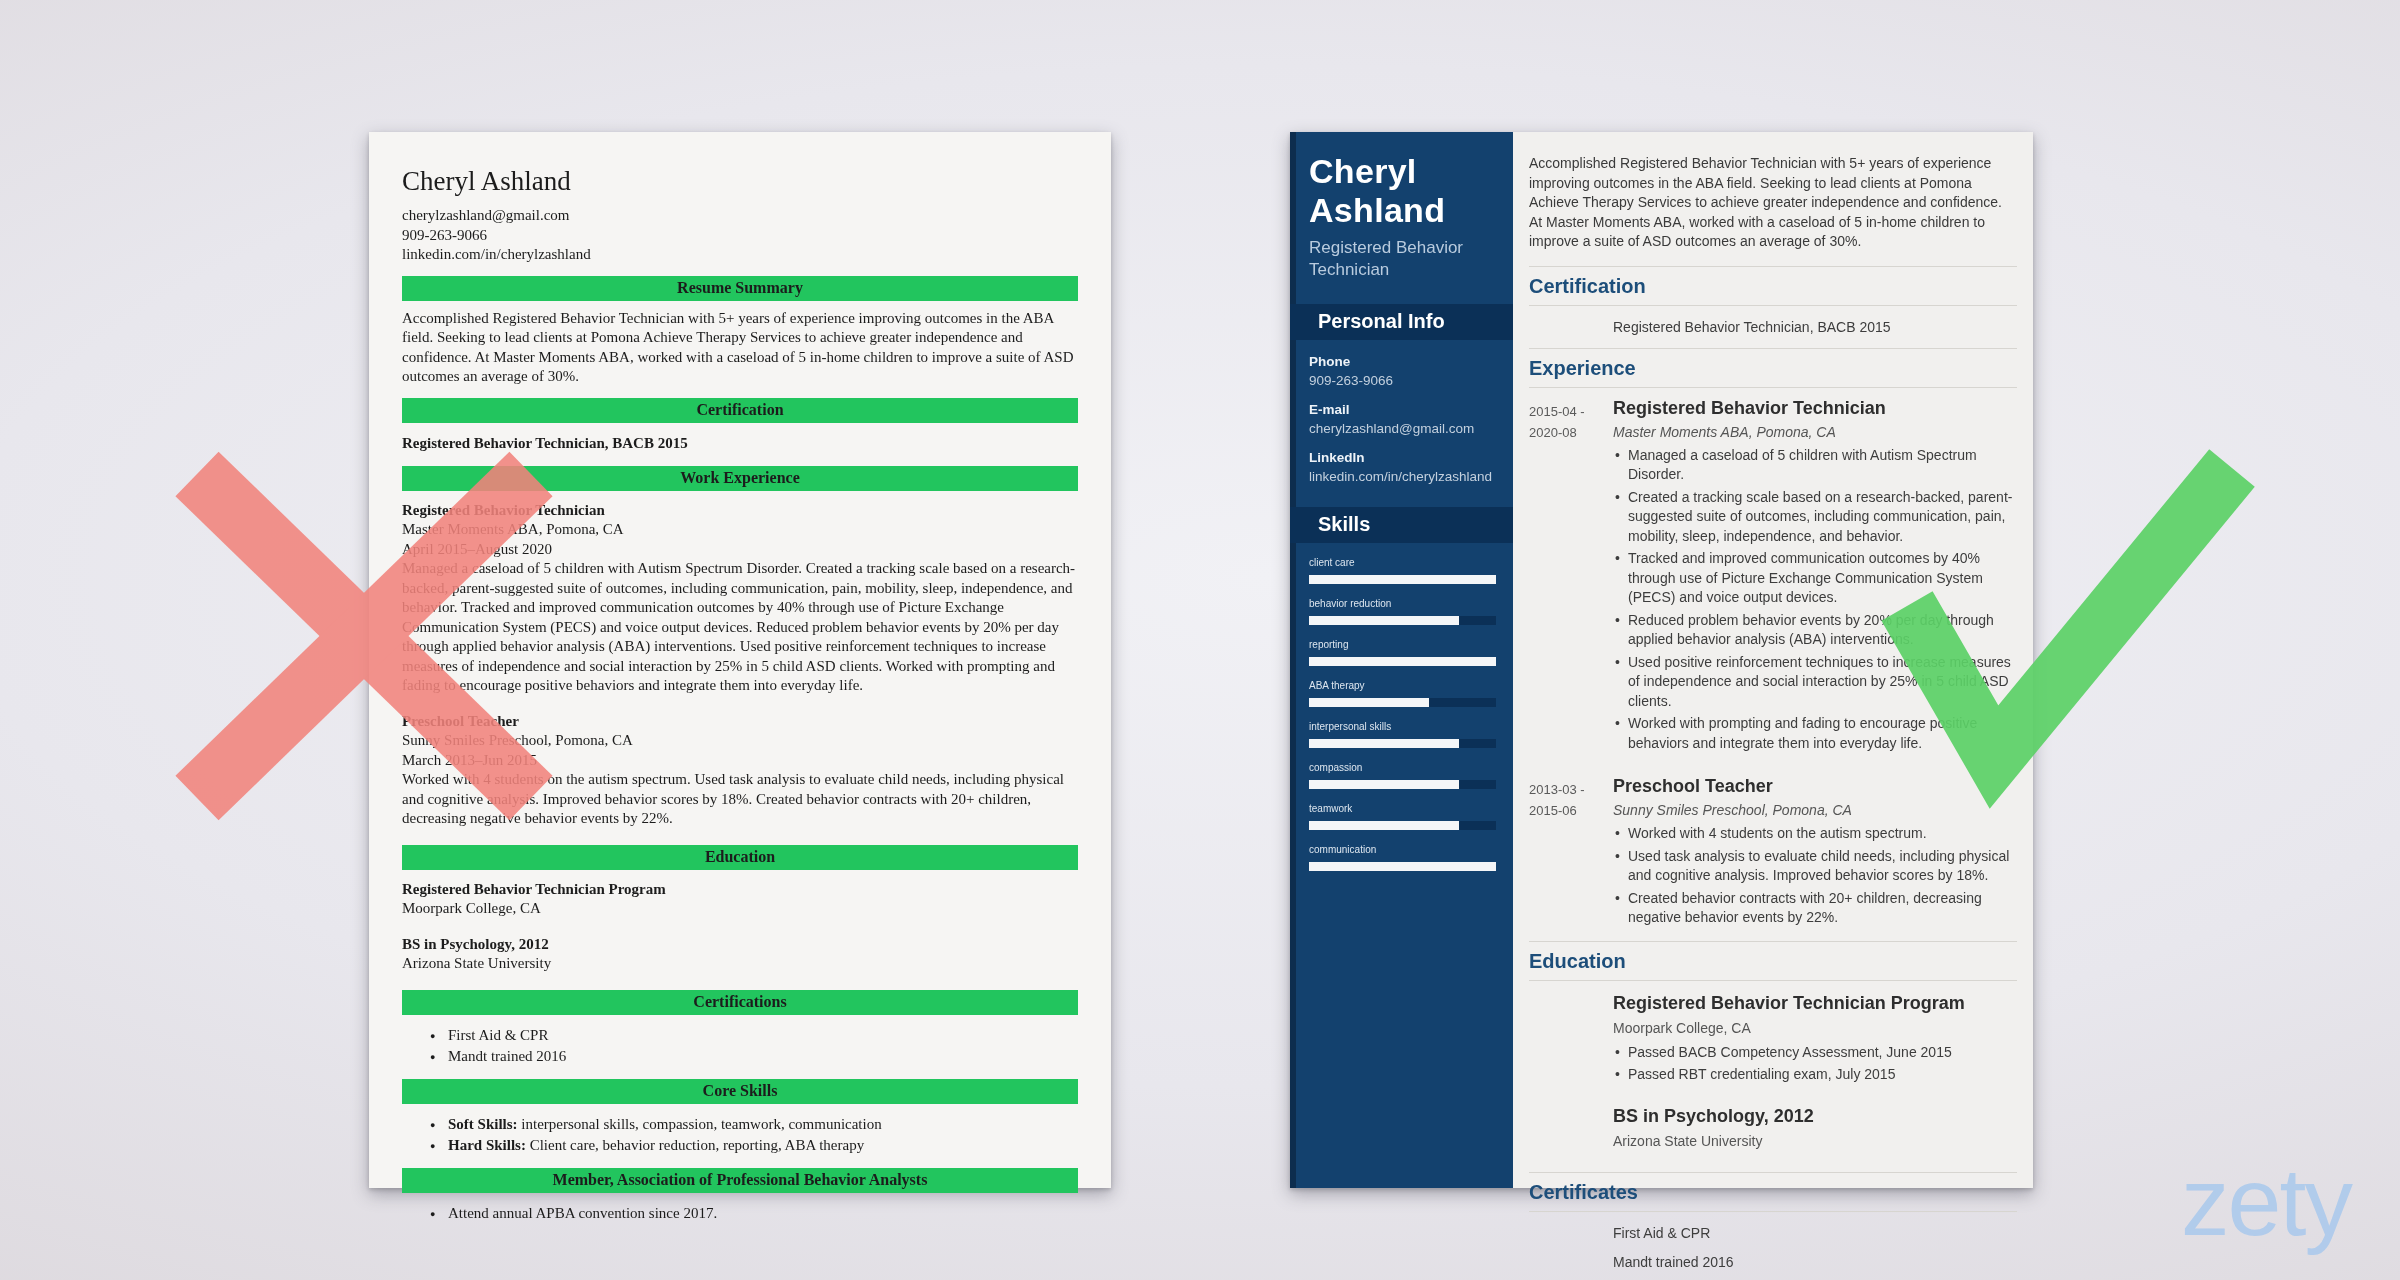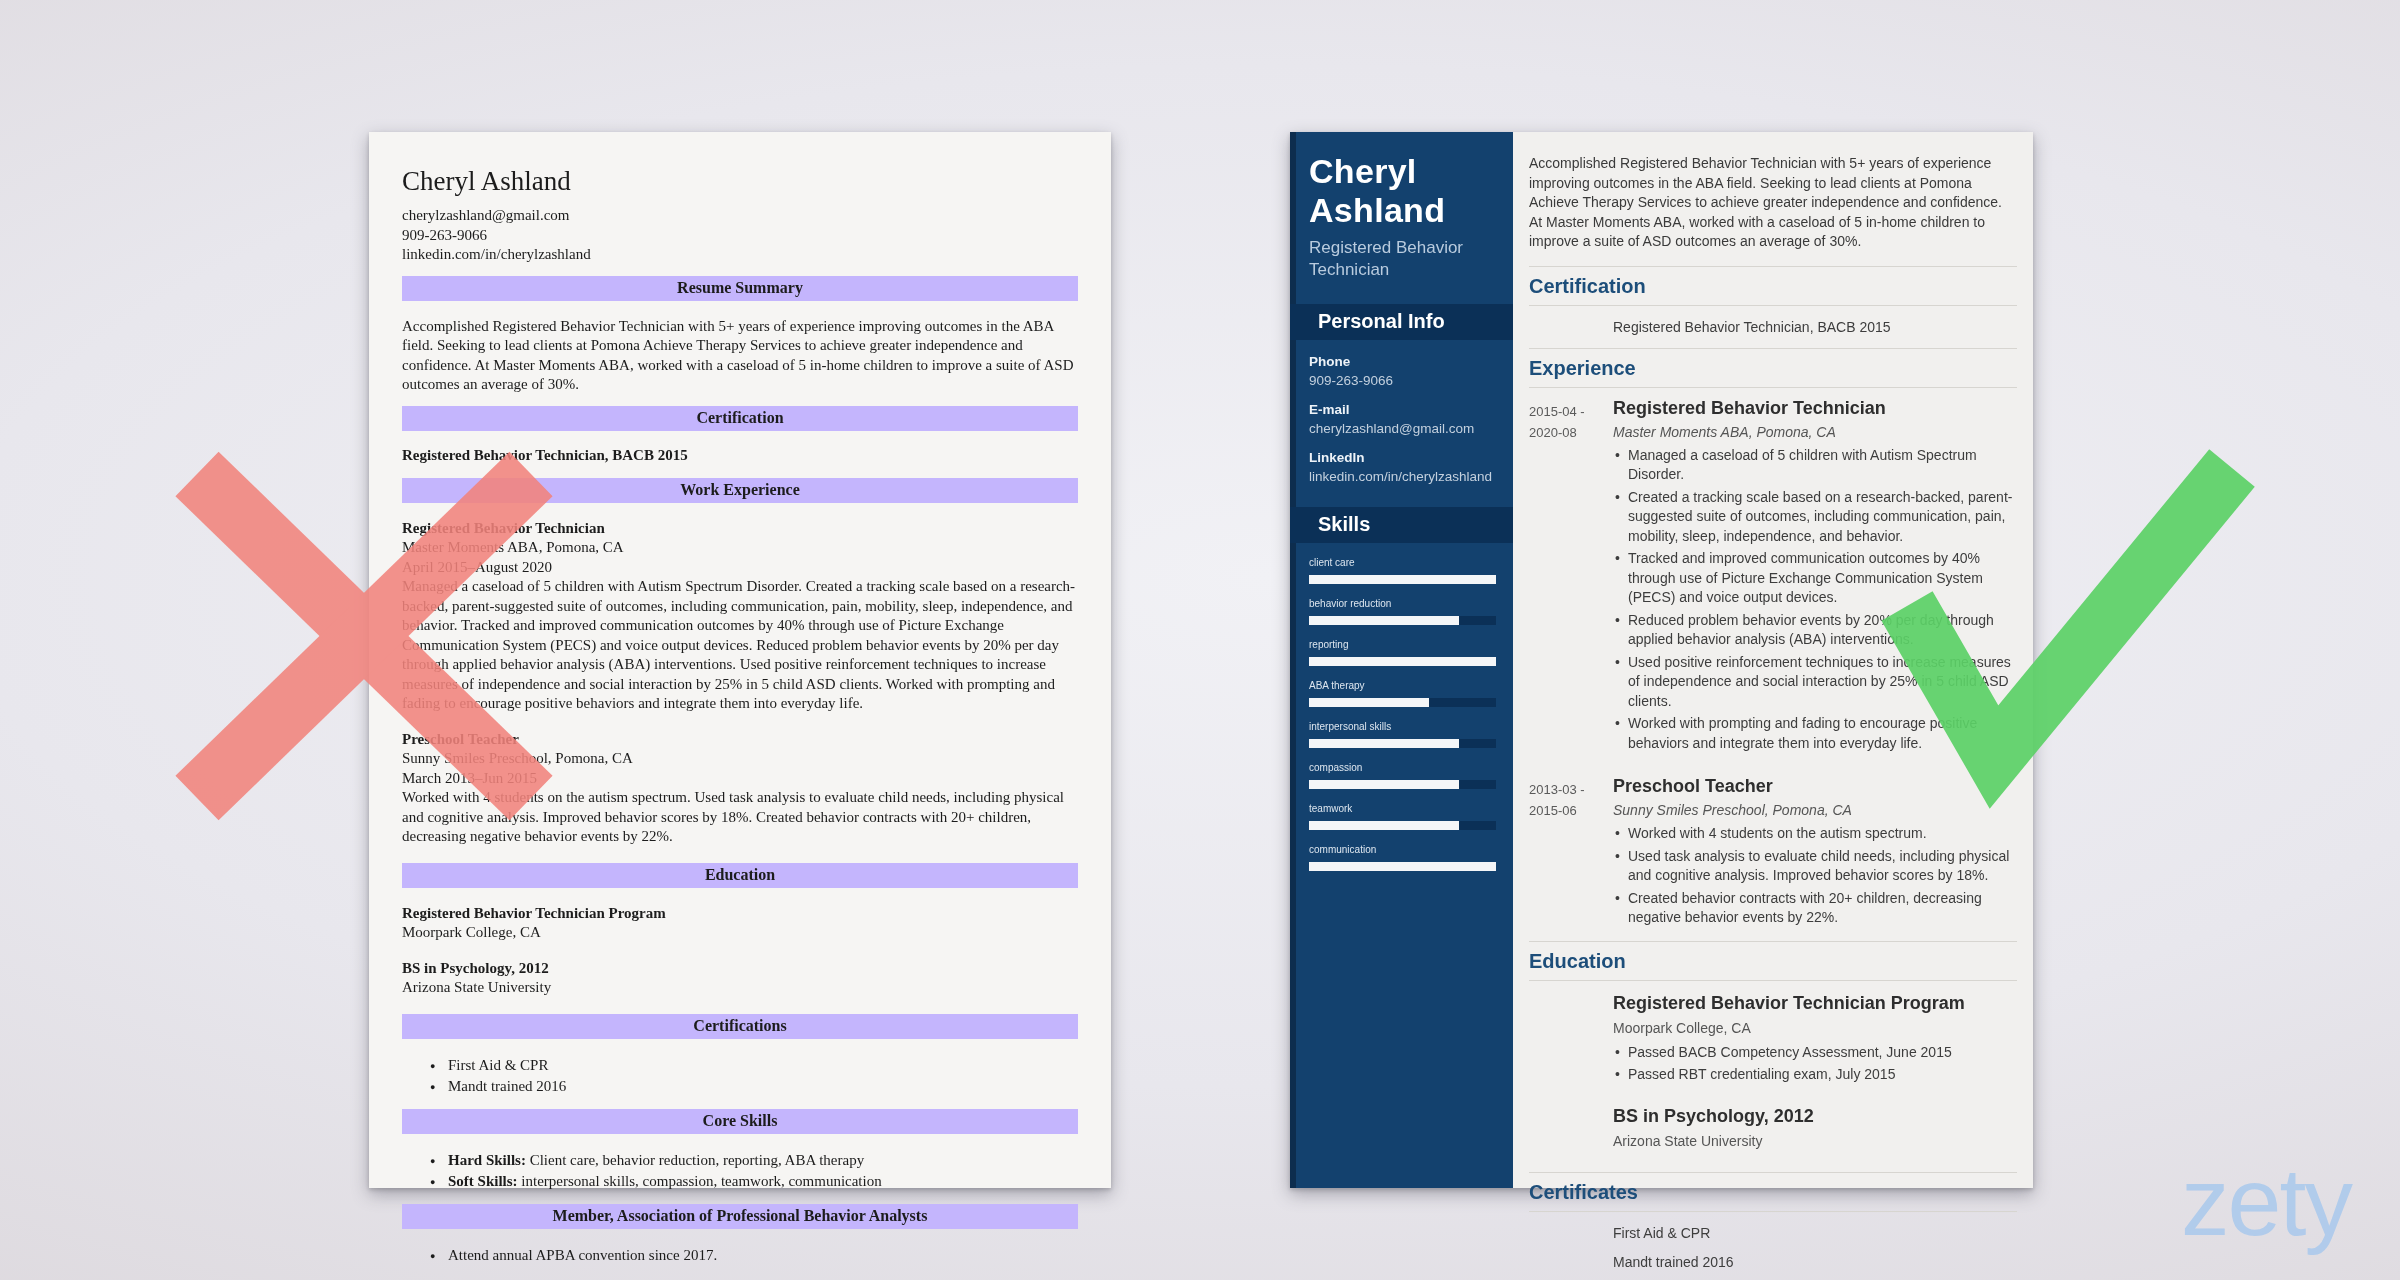--- a/index.html
+++ b/index.html
@@ -21,26 +21,26 @@
     left: 369px;
     width: 742px;
     background: #f6f5f3;
     padding: 34px 33px 20px 33px;
     font-family: "Liberation Serif", serif;
     color: #1c1c1c;
   }
   .lp-name { font-size: 27px; font-weight: normal; margin-bottom: 9px; }
   .lp-contact { font-size: 15px; line-height: 19.5px; }
   .lp-banner {
-    background: #c4b5fd;
+    background: #22c55e;
     text-align: center;
     font-weight: bold;
     font-size: 16px;
     padding: 3px 0 4px;
-    margin: 11px 0 16px;
+    margin: 11px 0 8px;
   }
   .lp-body { font-size: 15px; line-height: 19.5px; }
   .lp-cert-line { font-weight: bold; font-size: 15px; margin: 12px 0 14px; }
   .lp-job { margin: 10px 0 16px; }
   .lp-job-title { font-weight: bold; font-size: 15px; line-height: 19.5px; }
   .lp-job-line { font-size: 15px; line-height: 19.5px; }
   .lp-edu { margin: 10px 0 16px; }
   .lp-edu-title { font-weight: bold; font-size: 15px; line-height: 19.5px; }
   .lp-edu-school { font-size: 15px; line-height: 19.5px; }
   .lp-ul { list-style: none; margin: 10px 0 12px; }
@@ -179,22 +179,22 @@
   </div>
 
   <div class="lp-banner">Certifications</div>
   <ul class="lp-ul">
     <li>First Aid &amp; CPR</li>
     <li>Mandt trained 2016</li>
   </ul>
 
   <div class="lp-banner">Core Skills</div>
   <ul class="lp-ul">
+    <li><strong>Soft Skills:</strong><span> interpersonal skills, compassion, teamwork, communication</span></li>
     <li><strong>Hard Skills:</strong><span> Client care, behavior reduction, reporting, ABA therapy</span></li>
-    <li><strong>Soft Skills:</strong><span> interpersonal skills, compassion, teamwork, communication</span></li>
   </ul>
 
   <div class="lp-banner">Member, Association of Professional Behavior Analysts</div>
   <ul class="lp-ul">
     <li>Attend annual APBA convention since 2017.</li>
   </ul>
 </div>
 
 <div class="page page-right">
   <div class="sidebar">

